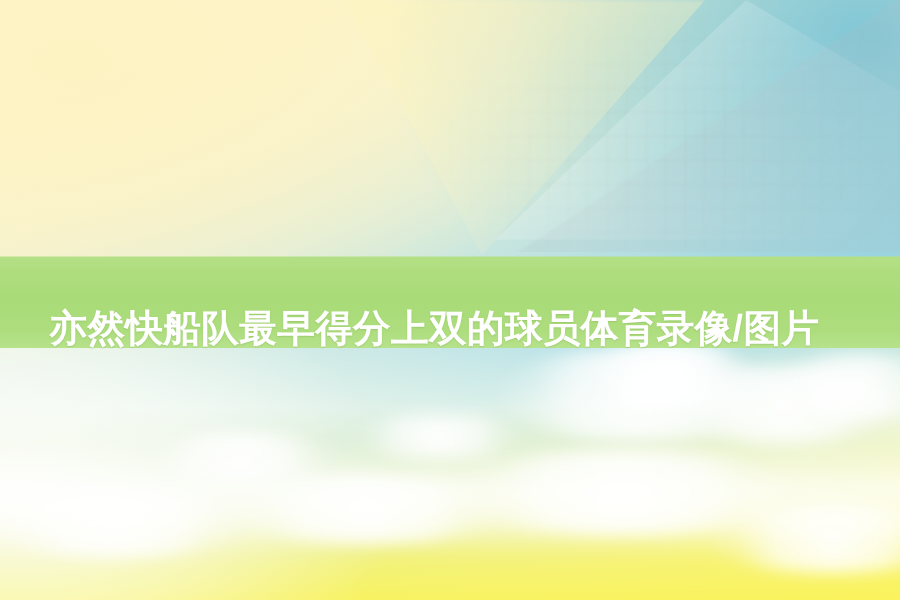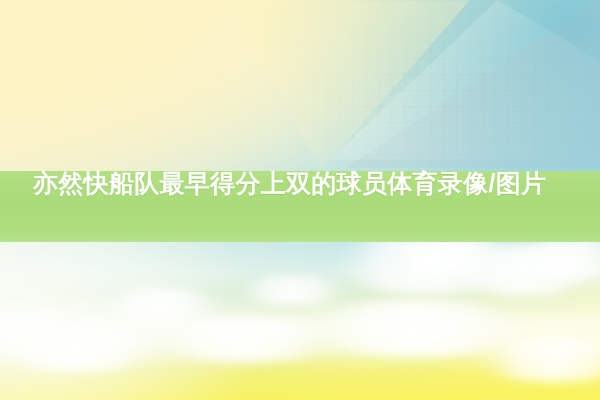--- a/index.html
+++ b/index.html
@@ -145,29 +145,29 @@
       rgba(255,255,255,0) 100%);
     filter: blur(6px);
   }
 
   
   #title-band {
     position: absolute;
     left: 0;
     top: 171px;
     width: 600px;
-    height: 71px;
+    height: 61px;
     background: linear-gradient(to bottom,
       #b4e085 0%,
       #aedd7d 18%,
       #a9db78 50%,
       #aedd7e 82%,
       #b6e28b 100%);
     display: flex;
-    align-items: flex-start;
+    align-items: flex-end;
   }
   #title-text {
     margin-left: 33px;
     color: #ffffff;
     font-size: 25px;
     font-weight: bold;
     letter-spacing: 0.3px;
     line-height: 1;
     white-space: nowrap;
     text-shadow: 0 1px 1px rgba(120,170,80,0.35);

